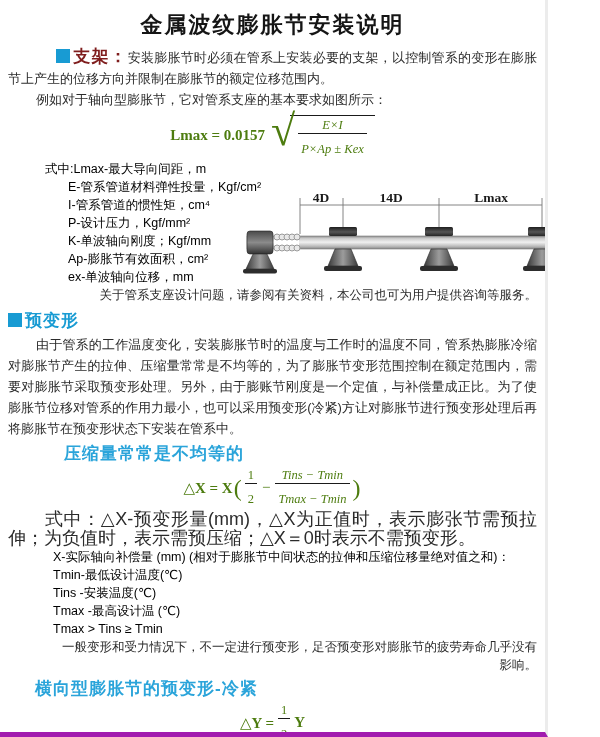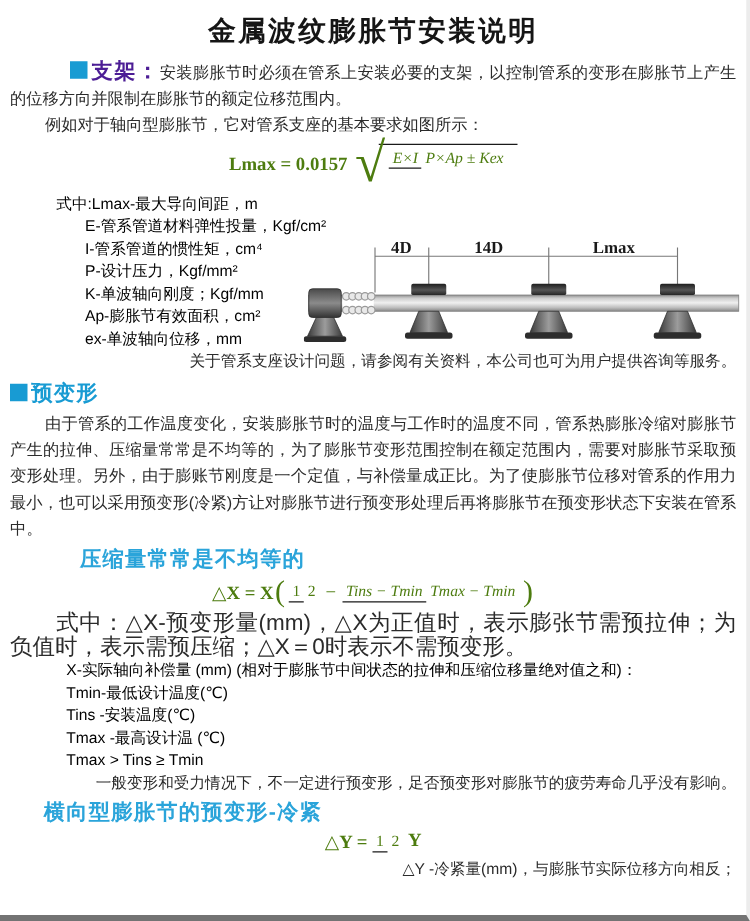--- a/index.html
+++ b/index.html
@@ -1,22 +1,22 @@
 <!DOCTYPE html>
 <html><head>
 <meta charset="utf-8">
 <style>
   html,body{margin:0;padding:0;background:#fff;}
   .page{
     position:relative;
-    width:600px;height:737px;
+    width:548px;height:737px;
     box-sizing:border-box;
     background:#fff;
     border-right:3px solid #ececec;
-    border-bottom:5px solid #737373;
+    border-bottom:5px solid #a21caf;
     overflow:hidden;
     font-family:"Liberation Sans","DejaVu Sans",sans-serif;
     color:#2b2b2b;
   }
   .title{
     margin:10px 0 4px;
     text-align:center;
     font-size:22px;
     font-weight:bold;
     letter-spacing:2px;
@@ -29,21 +29,21 @@
     text-align:justify;
     font-weight:500;
   }
   .p-intro{margin-top:6px;text-indent:48px;}
   .p-example{text-indent:28px;line-height:21px;}
   .sec-bullet{
     display:inline-block;width:14px;height:14px;
     background:#189bd3;margin-right:3px;vertical-align:-1px;
   }
   .sec-heading-inline{
-    color:#4c1d95;font-size:17px;font-weight:bold;letter-spacing:1px;
+    color:#7f1d1d;font-size:17px;font-weight:bold;letter-spacing:1px;
   }
   .h2{
     margin:6px 0 2px 8px;font-size:17px;font-weight:bold;color:#189bd3;
     letter-spacing:1px;line-height:22px;
   }
   .h3{
     font-size:17px;font-weight:bold;color:#2aa4da;letter-spacing:1px;line-height:22px;
     margin:4px 0 0 64px;
   }
   .h3.lateral{margin-left:35px;}
@@ -65,25 +65,25 @@
   
   .formula{
     width:fit-content;margin:3px auto;
     font-family:"Liberation Serif","DejaVu Serif",serif;
     color:#4d7c0f;white-space:nowrap;
     display:flex;align-items:center;
   }
   .f-lhs,.f-rhs{font-weight:bold;font-size:15px;}
   .paren{font-size:24px;font-weight:400;line-height:24px;padding:0 1px;}
   .frac{
-    display:inline-flex;flex-direction:row;text-align:center;
+    display:inline-flex;flex-direction:column;text-align:center;
     font-size:12.5px;line-height:15px;vertical-align:middle;margin:0 2px;
   }
   .frac .num{border-bottom:1.2px solid #1a1a1a;padding:0 3px;}
-  .frac .den{padding:0 3px;}
+  .frac .den{padding:0 3px;margin-top:8px;}
   .ital{font-style:italic;}
   .radical{display:inline-flex;align-items:flex-start;margin-left:6px;}
   .rad-sign{font-size:44px;line-height:38px;font-weight:400;margin-right:-5px;transform:translateY(-1px);}
   .rad-box{border-top:1.6px solid #1a1a1a;padding:2px 6px 0 6px;margin-top:2px;}
   .f-minus{font-size:15px;padding:0 3px;}
   
   .diagram{position:absolute;left:243px;top:190px;}
   .dim-label{
     font-family:"Liberation Serif","DejaVu Serif",serif;
     font-weight:bold;font-size:13.5px;fill:#1a1a1a;

